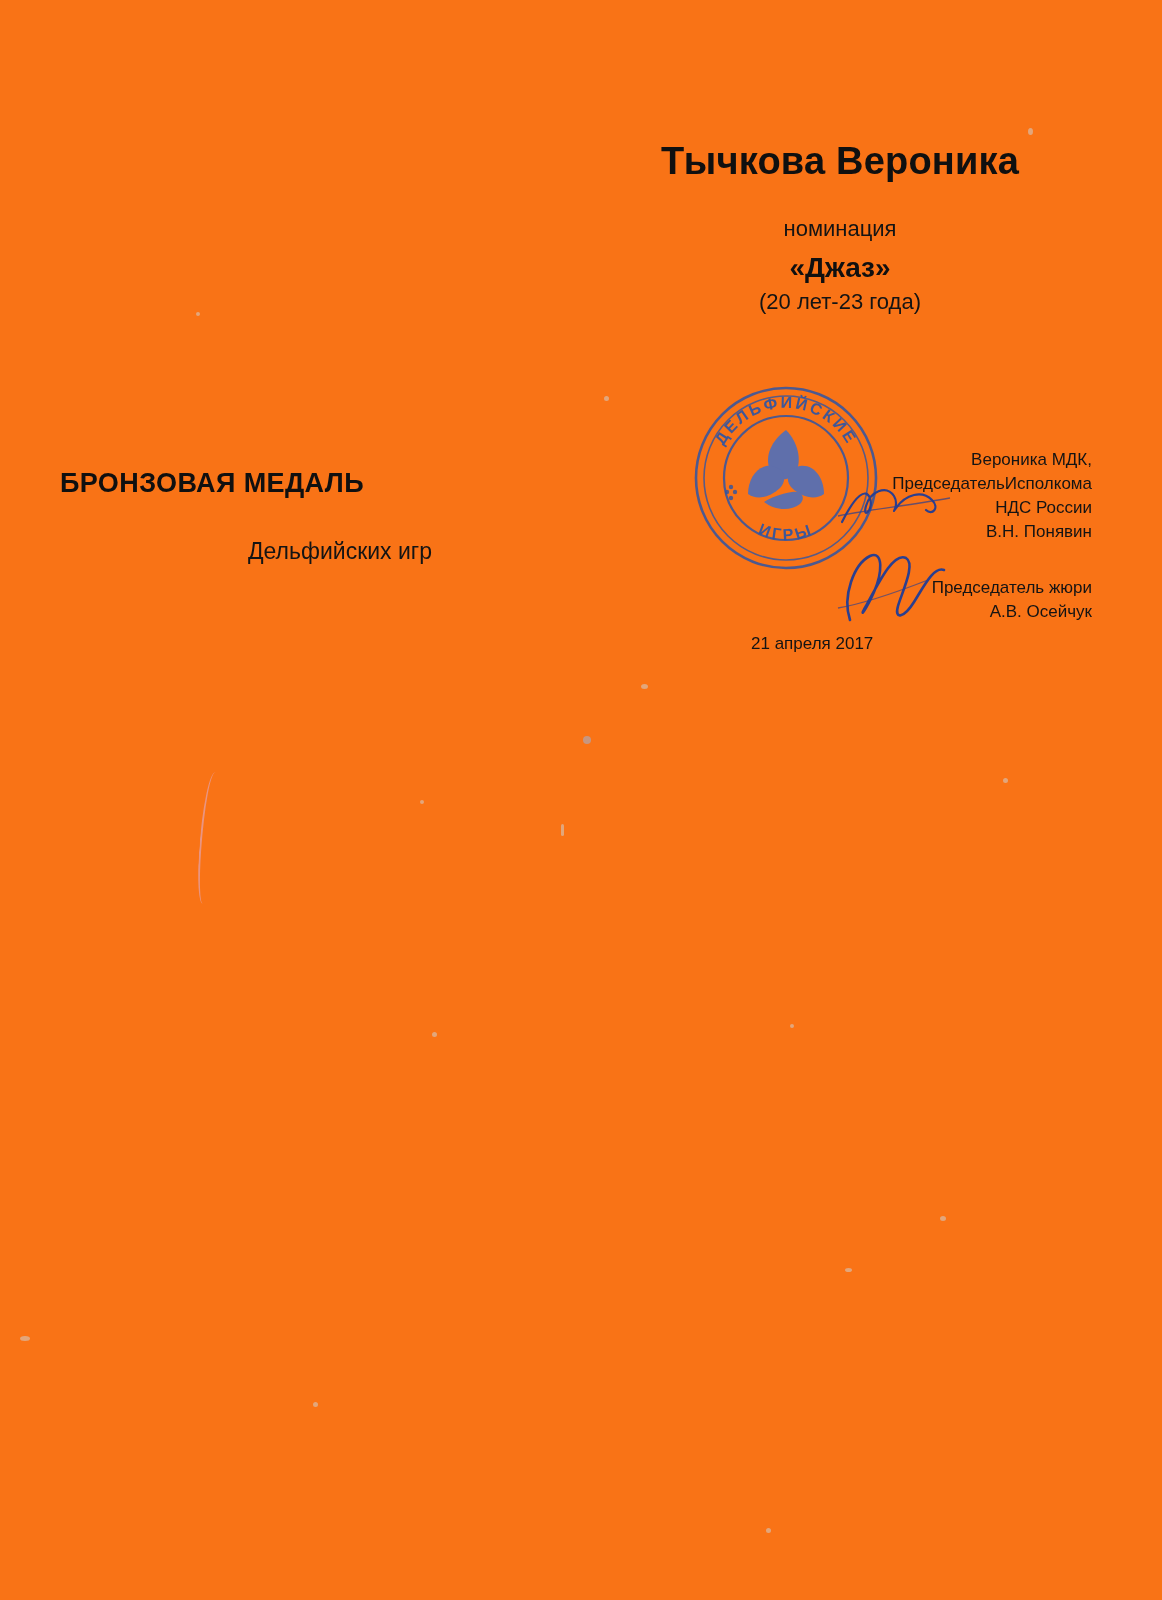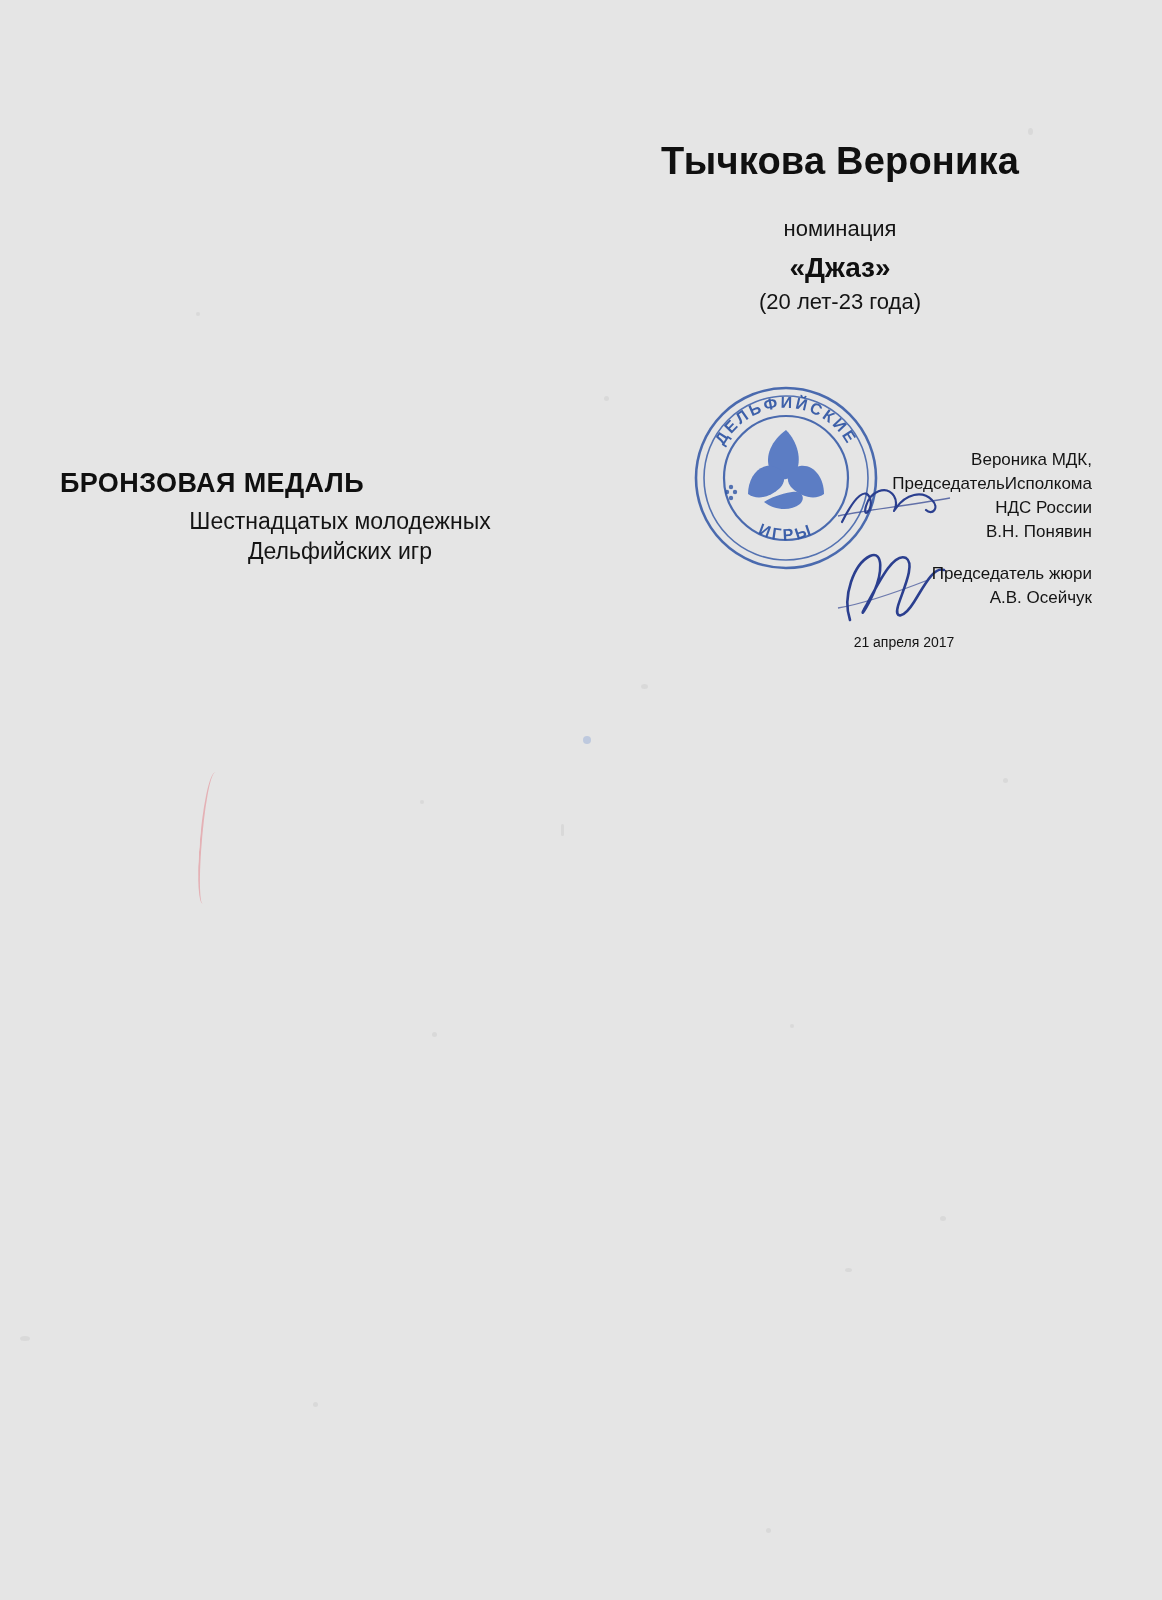--- a/index.html
+++ b/index.html
@@ -8,21 +8,21 @@
     background: #ffffff;
   }
   body {
     font-family: "Liberation Sans", sans-serif;
     color: #1a1a1a;
   }
   .page {
     position: relative;
     width: 1162px;
     height: 1600px;
-    background: #e5e5e5;
+    background: #f97316;
     overflow: hidden;
   }
 
   
   .speck {
     position: absolute;
     background: #cfcfcf;
     border-radius: 50%;
     opacity: 0.55;
   }
@@ -126,34 +126,33 @@
     top: 448px;
     width: 262px;
     text-align: right;
     font-size: 17px;
     line-height: 1.42;
     color: #141414;
   }
   .sig-block-2 {
     position: absolute;
     left: 830px;
-    top: 562px;
+    top: 576px;
     width: 262px;
     text-align: right;
     font-size: 17px;
     line-height: 1.42;
     color: #141414;
   }
   .sign-date {
     position: absolute;
-    left: 774px;
+    left: 751px;
     top: 634px;
     width: 260px;
-    text-align: center;
-    font-size: 14px;
+    font-size: 17px;
     color: #141414;
   }
   .scribble {
     position: absolute;
     pointer-events: none;
   }
   .scribble-1 { left: 836px; top: 476px; }
   .scribble-2 { left: 832px; top: 534px; }
 </style>
 </head>
@@ -177,21 +176,20 @@
   <div class="speck" style="left:313px;top:1402px;width:5px;height:5px;"></div>
   <div class="speck" style="left:766px;top:1528px;width:5px;height:5px;"></div>
   <div class="red-streak"></div>
 
   <div class="recipient-name">Тычкова Вероника</div>
   <div class="nomination-label">номинация</div>
   <div class="nomination-value">«Джаз»</div>
   <div class="age-group">(20 лет-23 года)</div>
 
   <div class="award-title">БРОНЗОВАЯ МЕДАЛЬ</div>
-  <div class="award-sub1">Шестнадцатых молодежных</div>
   <div class="award-sub2">Дельфийских игр</div>
 
   <div class="seal">
     <svg width="192" height="192" viewBox="0 0 192 192" xmlns="http://www.w3.org/2000/svg">
       <defs>
         <path id="arcTop" d="M 26 96 A 70 70 0 0 1 166 96" fill="none"></path>
         <path id="arcBottom" d="M 34 96 A 62 62 0 0 0 158 96" fill="none"></path>
       </defs>
       <circle cx="96" cy="96" r="90" fill="none" stroke="#2f55a4" stroke-width="2.6" opacity="0.85"></circle>
       <circle cx="96" cy="96" r="82" fill="none" stroke="#2f55a4" stroke-width="1.6" opacity="0.8"></circle>

